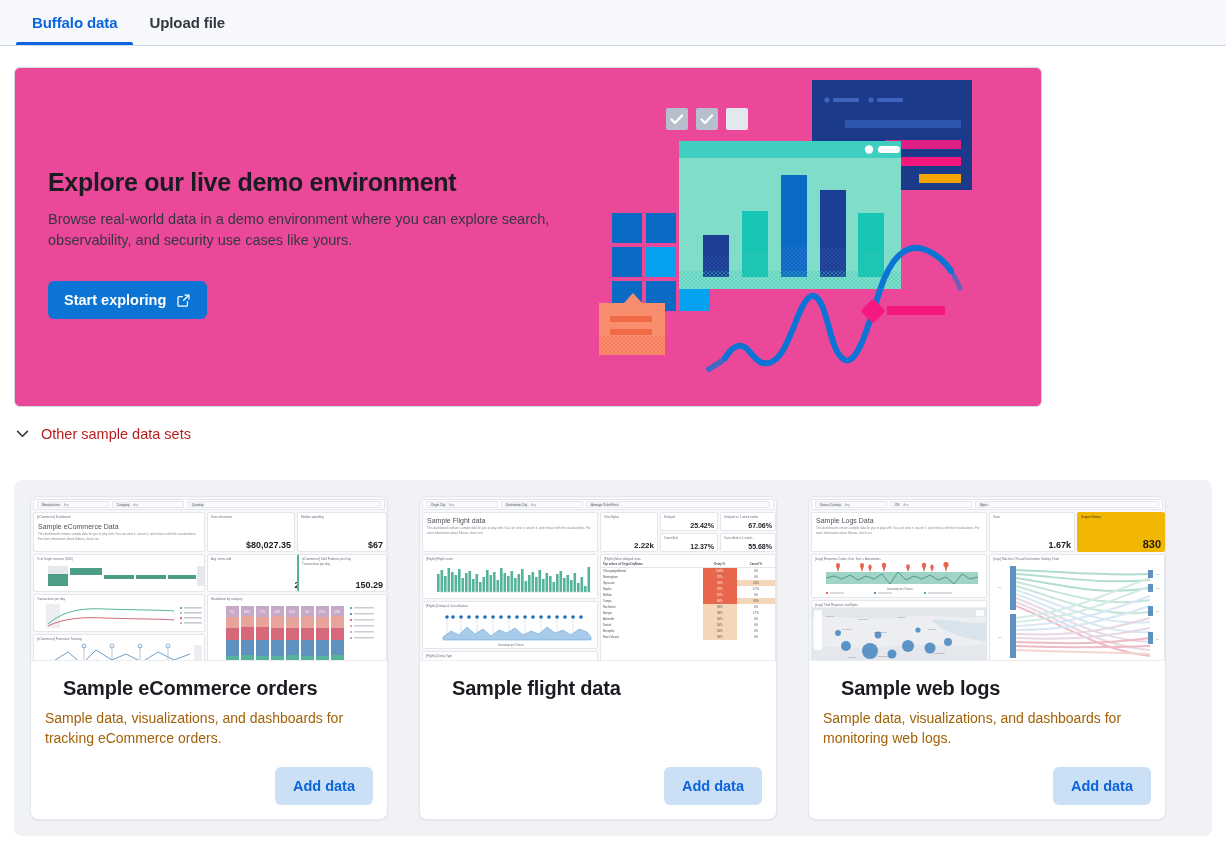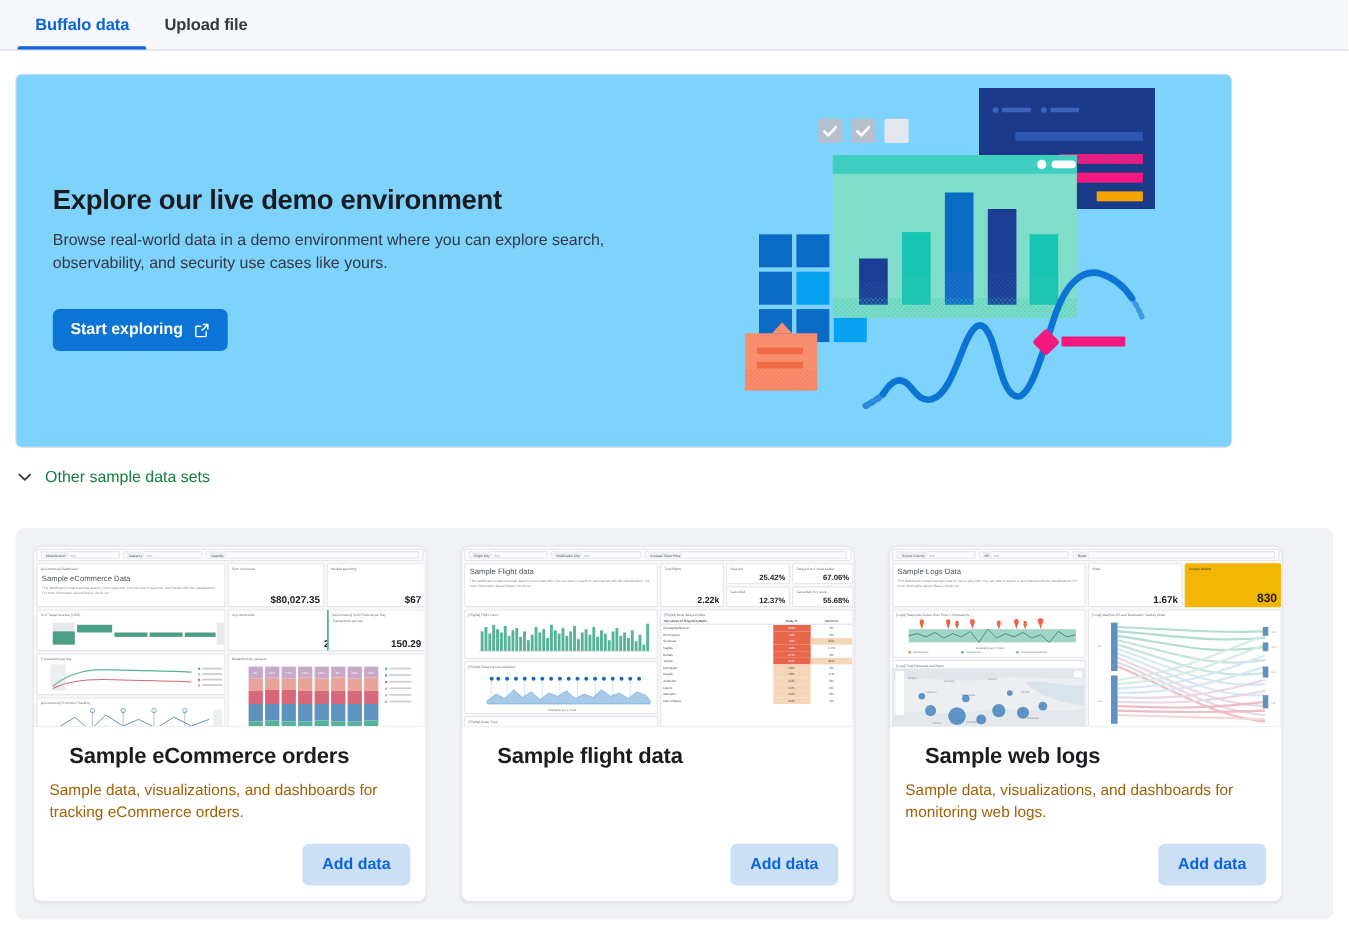--- a/index.html
+++ b/index.html
@@ -37,22 +37,22 @@
   .tab.active { color: #0b64dd; }
   .tab.active::after {
     content: "";
     position: absolute; left: 0; right: 0; bottom: 0;
     height: 3px; background: #0b64dd; border-radius: 2px 2px 0 0;
   }
 
   
   .hero {
     position: absolute; left: 14px; top: 67px;
-    width: 1106px; height: 340px;
-    background: #7dd3fc;
+    width: 1028px; height: 340px;
+    background: #ec4899;
     border: 1px solid #d3dae6;
     border-radius: 6px;
     overflow: hidden;
   }
   .hero-text { position: absolute; left: 33px; top: 100px; width: 560px; }
   .hero-title {
     margin: 0 0 12px 0;
     font-size: 25px; font-weight: 700; color: #1a1c21; letter-spacing: -0.3px;
   }
   .hero-sub {
@@ -73,21 +73,21 @@
 
   .hero-art { position: absolute; right: 42px; top: 0; width: 400px; height: 340px; }
 
   
   .accordion {
     position: absolute; left: 14px; top: 425px;
     display: flex; align-items: center; gap: 10px;
     cursor: pointer;
   }
   .accordion .chev { display: inline-flex; color: #343741; }
-  .accordion .acc-label { font-size: 14.5px; color: #15803d; text-align: center; }
+  .accordion .acc-label { font-size: 14.5px; color: #b91c1c; text-align: center; }
 
   
   .datasets {
     position: absolute; left: 14px; top: 480px;
     width: 1198px; height: 356px;
     background: #f1f2f5;
     border-radius: 8px;
     padding: 16px;
     display: flex; gap: 31px;
     overflow: hidden;

